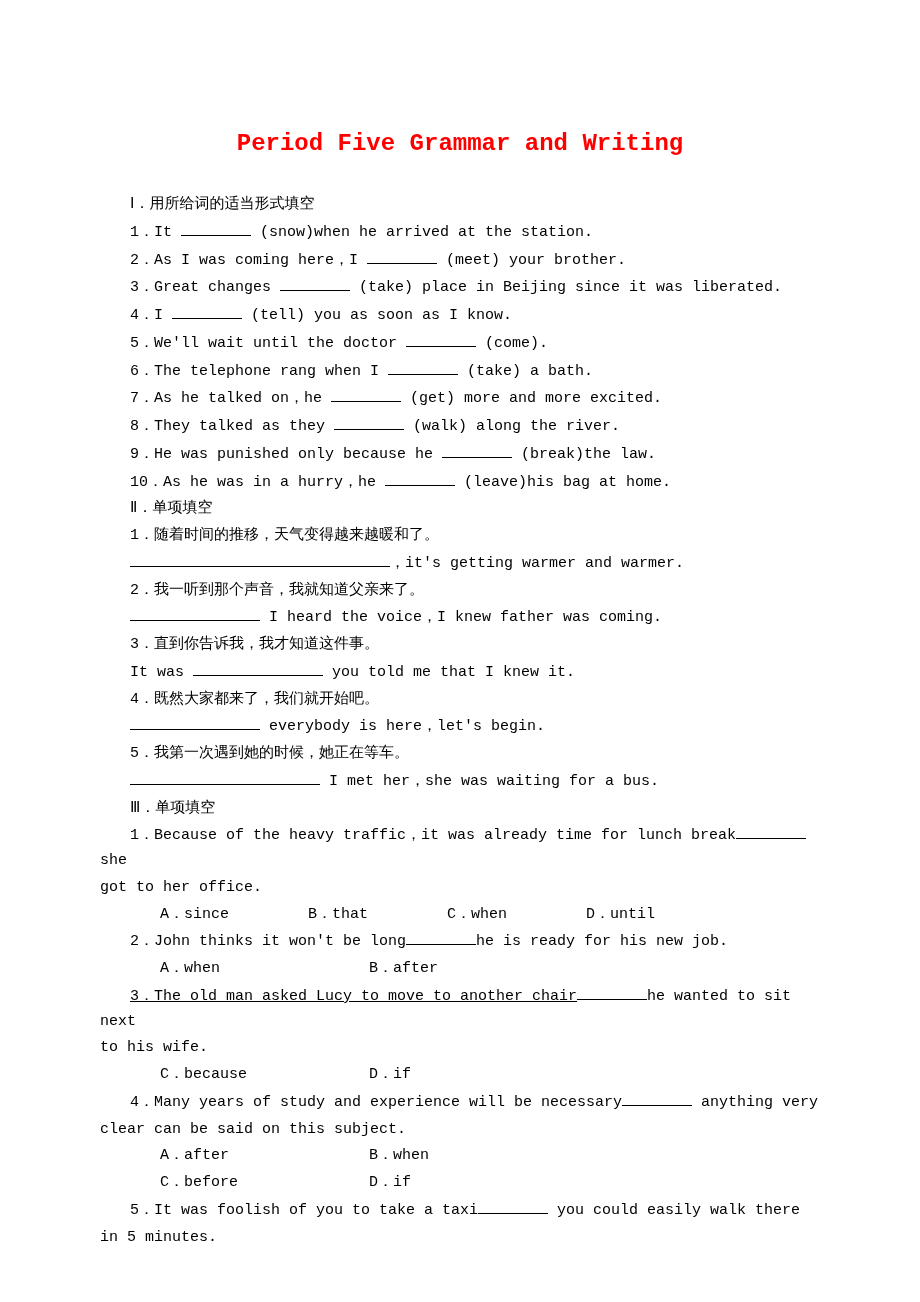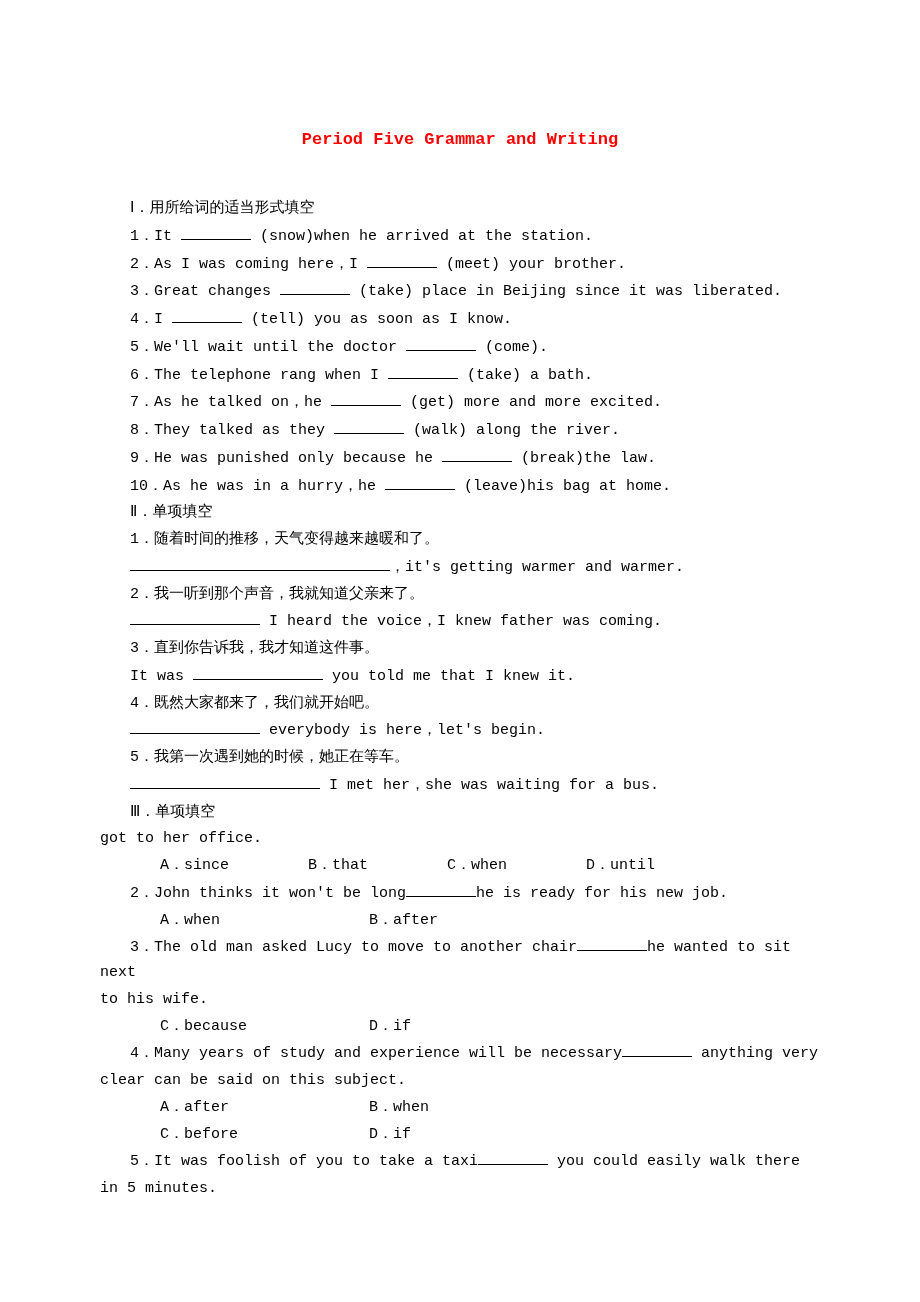--- a/index.html
+++ b/index.html
@@ -11,23 +11,23 @@
       color: #000;
       width: 920px;
     }
     .page {
       padding: 130px 100px 50px 100px;
     }
     .title {
       text-align: center;
       color: #ff0000;
       font-family: 'Courier New', monospace;
-      font-size: 17px;
+      font-size: 24px;
       font-weight: bold;
-      margin-bottom: 48px;
+      margin-bottom: 36px;
     }
     .line {
       margin: 2px 0;
       line-height: 1.65;
       text-indent: 2em;
     }
     .line-wrap {
       margin: 2px 0;
       line-height: 1.65;
     }
@@ -116,38 +116,41 @@
   <div class="line"><span>It was </span><span class="blank blank-med"></span><span> you told me that I knew it.</span></div>
 
   <div class="line"><span>4．</span><span>既然大家都来了，我们就开始吧。</span></div>
   <div class="line"><span class="blank blank-med"></span><span> everybody is here，let's begin.</span></div>
 
   <div class="line"><span>5．</span><span>我第一次遇到她的时候，她正在等车。</span></div>
   <div class="line"><span class="blank blank-mid"></span><span> I met her，she was waiting for a bus.</span></div>
 
   <div class="line two-indent">Ⅲ．单项填空</div>
 
+  <div class="line-wrap">
+    <span style="display:inline-block;text-indent:2em;">1．Because of the heavy traffic，it was already time for lunch break</span><span class="blank"></span><span>she</span>
+  </div>
   <div class="line-wrap">got to her office.</div>
   <div class="options">
     <span class="opt">A．since</span>
     <span class="opt">B．that</span>
     <span class="opt">C．when</span>
     <span class="opt">D．until</span>
   </div>
 
   <div class="line">
     <span>2．John thinks it won't be long</span><span class="blank"></span><span>he is ready for his new job.</span>
   </div>
   <div class="options options-2col">
     <span class="opt">A．when</span>
     <span class="opt">B．after</span>
   </div>
 
   <div class="line-wrap">
-    <span style="display:inline-block;text-indent:2em;">3．The old man asked Lucy to move to another chair</span><span class="blank"></span><span>he wanted to sit next</span>
+    <span style="display:inline-block;text-indent:2em;text-decoration:underline;">3．The old man asked Lucy to move to another chair</span><span class="blank"></span><span>he wanted to sit next</span>
   </div>
   <div class="line-wrap">to his wife.</div>
   <div class="options options-2col">
     <span class="opt">C．because</span>
     <span class="opt">D．if</span>
   </div>
 
   <div class="line-wrap">
     <span style="display:inline-block;text-indent:2em;">4．Many years of study and experience will be necessary </span><span class="blank"></span><span> anything very</span>
   </div>

